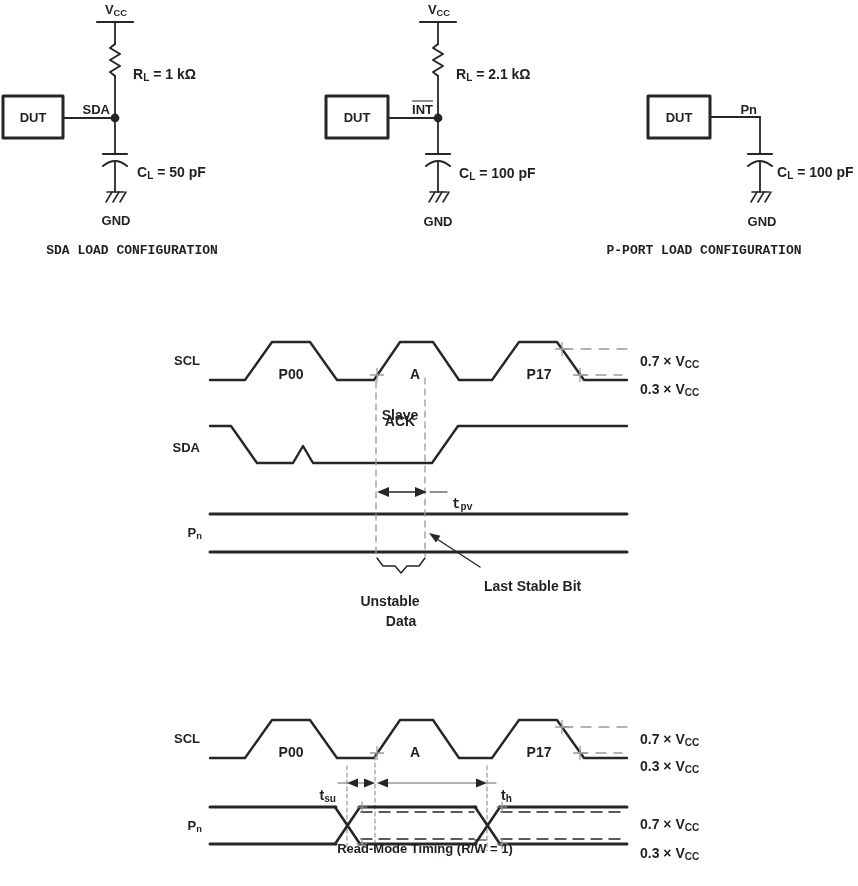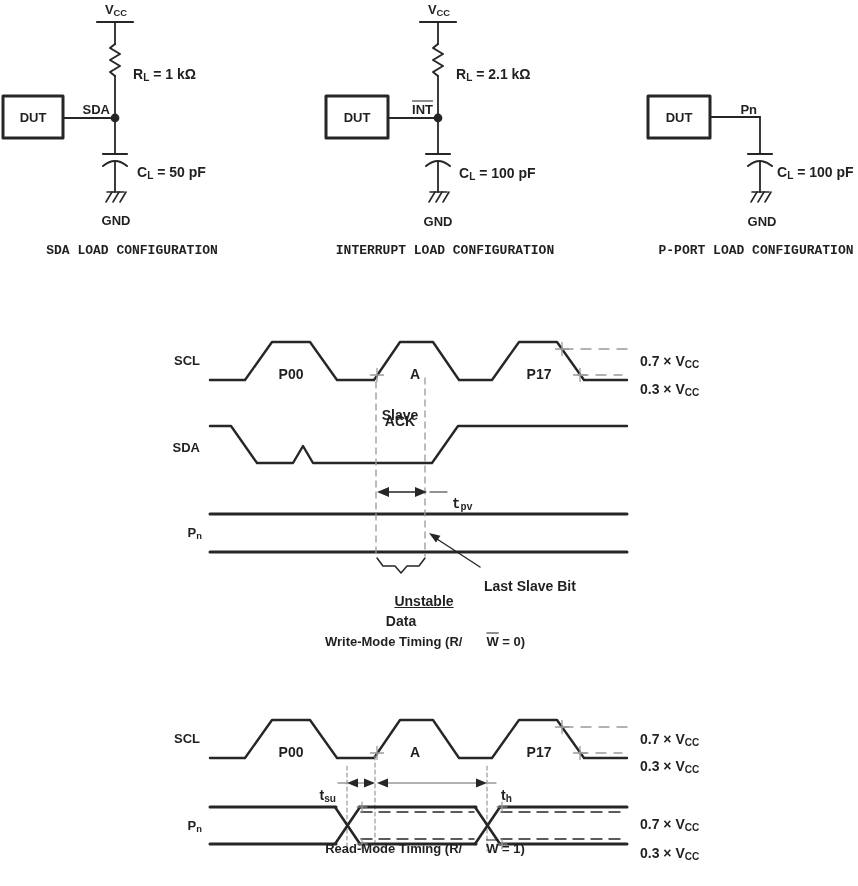--- a/index.html
+++ b/index.html
@@ -4,21 +4,21 @@
 <style>
   html,body{margin:0;padding:0;background:#ffffff;}
   .stage{position:relative;width:858px;height:886px;background:#fff;overflow:hidden;
          font-family:"Liberation Sans", sans-serif;}
   svg.art{position:absolute;left:0;top:0;}
   .lb{position:absolute;font-weight:700;color:#231f20;line-height:1;white-space:nowrap;}
   .ctr{transform:translate(-50%,-50%);}
   .rt{transform:translate(-100%,-50%);}
   .lt{transform:translate(0,-50%);} .f15{font-size:13px;} .f14{font-size:14px;margin-top:12px;} .f13{font-size:13px;font-family:Liberation Mono, monospace;}
   sub.s{font-size:0.72em;position:relative;top:0.22em;vertical-align:baseline;line-height:1;}
-  .ov{text-decoration:overline;padding-left:24px;}
+  .ov{text-decoration:overline;}
 </style>
 </head>
 <body>
 
 <div class="stage">
 
   <svg class="art" width="858" height="886" viewBox="0 0 858 886">
     <g stroke="#262626" fill="none" stroke-linecap="round" stroke-linejoin="round">
 
       <g>
@@ -195,43 +195,41 @@
   <div class="lb lt f14" style="left:137px;top:160px;"><span>C</span><sub class="s">L</sub><span> = 50 pF</span></div>
   <div class="lb ctr f15" style="left:116px;top:220px;"><span>GND</span></div>
   <div class="lb ctr f13" style="left:132px;top:250px;"><span>SDA LOAD CONFIGURATION</span></div>
 
   <div class="lb ctr f15" style="left:439px;top:10px;"><span>V</span><sub class="s">CC</sub></div>
   <div class="lb lt f14" style="left:456px;top:62px;"><span>R</span><sub class="s">L</sub><span> = 2.1 kΩ</span></div>
   <div class="lb ctr f15" style="left:357px;top:117px;"><span>DUT</span></div>
   <div class="lb rt f15" style="left:433px;top:109px;"><span class="ov">INT</span></div>
   <div class="lb lt f14" style="left:459px;top:161px;"><span>C</span><sub class="s">L</sub><span> = 100 pF</span></div>
   <div class="lb ctr f15" style="left:438px;top:221px;"><span>GND</span></div>
-  <div class="lb ctr f13" style="left:445px;top:250px;"><span>INTERRUPT LOAD CONFIGURATION</span></div>
 
   <div class="lb ctr f15" style="left:679px;top:117px;"><span>DUT</span></div>
   <div class="lb rt f15" style="left:757px;top:109px;"><span>Pn</span></div>
   <div class="lb lt f14" style="left:777px;top:160px;"><span>C</span><sub class="s">L</sub><span> = 100 pF</span></div>
   <div class="lb ctr f15" style="left:762px;top:221px;"><span>GND</span></div>
-  <div class="lb ctr f13" style="left:756px;top:250px;"><span>P-PORT LOAD CONFIGURATION</span></div>
+  <div class="lb ctr f13" style="left:704px;top:250px;"><span>P-PORT LOAD CONFIGURATION</span></div>
 
   <div class="lb rt f15" style="left:200px;top:360px;"><span>SCL</span></div>
   <div class="lb ctr f14" style="left:291px;top:362px;"><span>P00</span></div>
   <div class="lb ctr f14" style="left:415px;top:362px;"><span>A</span></div>
   <div class="lb ctr f14" style="left:539px;top:362px;"><span>P17</span></div>
   <div class="lb ctr f14" style="left:400px;top:403px;"><span>Slave</span></div>
   <div class="lb ctr f14" style="left:400px;top:409px;"><span>ACK</span></div>
   <div class="lb rt f15" style="left:200px;top:447px;"><span>SDA</span></div>
   <div class="lb lt f14" style="left:452px;top:492px;font-family:Liberation Mono, monospace;"><span>t</span><sub class="s">pv</sub></div>
   <div class="lb rt f15" style="left:202px;top:533px;"><span>P</span><sub class="s">n</sub></div>
-  <div class="lb ctr f14" style="left:424px;top:589px;text-decoration:underline;"><span>Unstable</span></div>
+  <div class="lb ctr f14" style="left:390px;top:589px;"><span>Unstable</span></div>
   <div class="lb ctr f14" style="left:401px;top:609px;"><span>Data</span></div>
-  <div class="lb lt f14" style="left:484px;top:574px;"><span>Last Slave Bit</span></div>
+  <div class="lb lt f14" style="left:484px;top:574px;"><span>Last Stable Bit</span></div>
   <div class="lb lt f14" style="left:640px;top:349px;"><span>0.7 × V</span><sub class="s">CC</sub></div>
   <div class="lb lt f14" style="left:640px;top:377px;"><span>0.3 × V</span><sub class="s">CC</sub></div>
-  <div class="lb ctr f15" style="left:425px;top:641px;"><span>Write-Mode Timing (R/</span><span class="ov">W</span><span> = 0)</span></div>
 
   <div class="lb rt f15" style="left:200px;top:738px;"><span>SCL</span></div>
   <div class="lb ctr f14" style="left:291px;top:740px;"><span>P00</span></div>
   <div class="lb ctr f14" style="left:415px;top:740px;"><span>A</span></div>
   <div class="lb ctr f14" style="left:539px;top:740px;"><span>P17</span></div>
   <div class="lb rt f14" style="left:336px;top:783px;padding-left:12px;"><span>t</span><sub class="s">su</sub></div>
   <div class="lb lt f14" style="left:501px;top:783px;"><span>t</span><sub class="s">h</sub></div>
   <div class="lb rt f15" style="left:202px;top:826px;"><span>P</span><sub class="s">n</sub></div>
   <div class="lb lt f14" style="left:640px;top:727px;"><span>0.7 × V</span><sub class="s">CC</sub></div>
   <div class="lb lt f14" style="left:640px;top:754px;"><span>0.3 × V</span><sub class="s">CC</sub></div>

